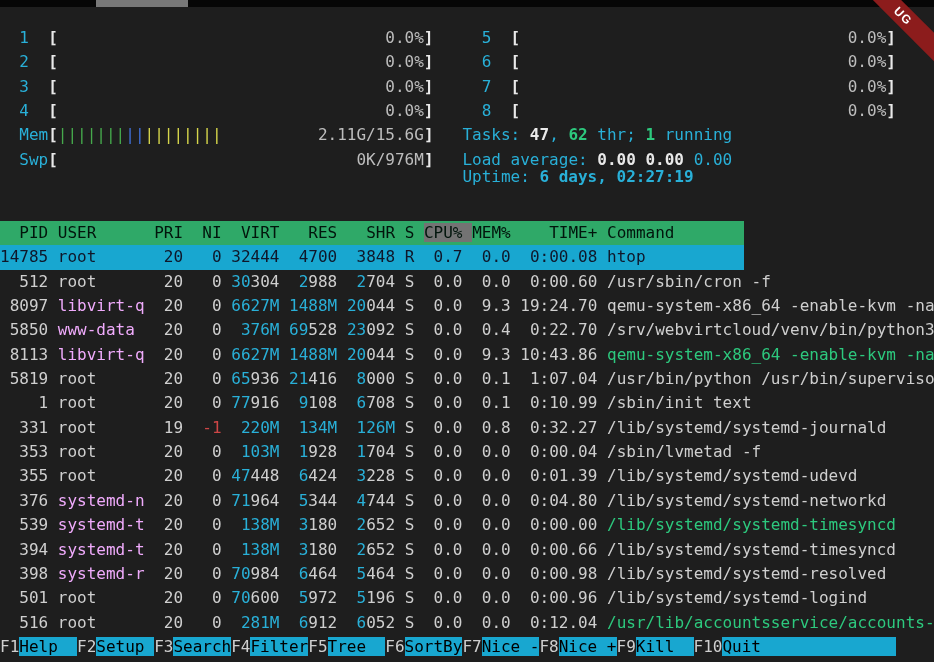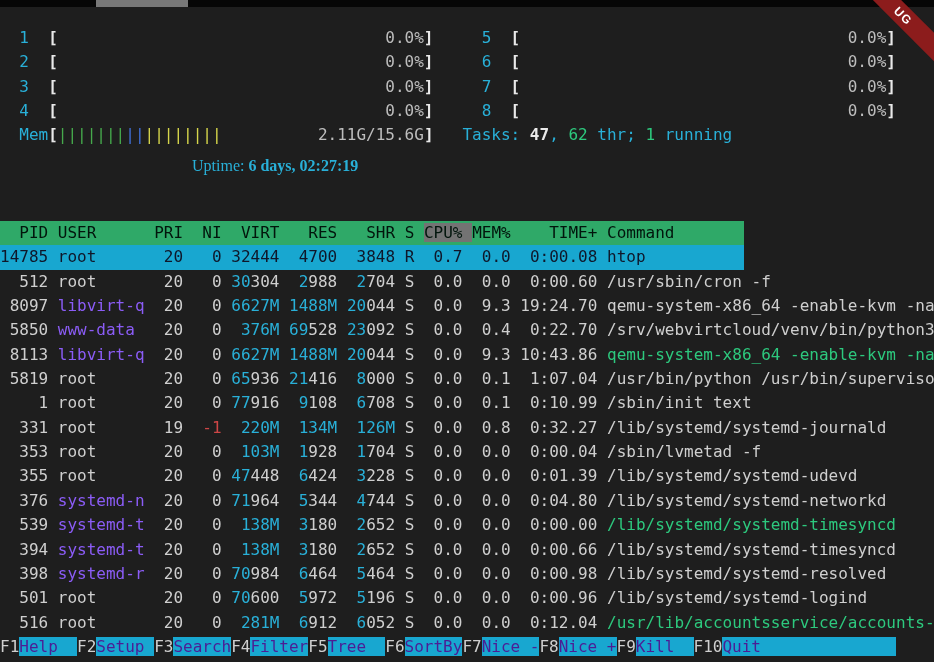--- a/index.html
+++ b/index.html
@@ -11,49 +11,50 @@
   .ribbon{position:absolute;top:6px;right:-34px;width:130px;height:20px;background:#8c1c1c;
           transform:rotate(45deg);color:#fff;font-family:"Liberation Sans",sans-serif;
           font-size:12px;font-weight:bold;text-align:center;line-height:20px;letter-spacing:1px;z-index:4}
   .terminal{position:absolute;top:26px;left:0;width:934px;height:636px}
   .line{position:absolute;left:0;width:744px;height:24.36px;line-height:24.36px;white-space:pre;color:#cfcfcf}
   .fg{color:#cfcfcf}
   .dim{color:#bdbdbd}
   .cyan{color:#29b0d8}
   .cyanb{color:#29b0d8;font-weight:bold}
   .green{color:#2dc97e}
-  .greenb{color:#2dc97e;font-weight:normal}
-  .gray{color:#8b5cf6}
+  .greenb{color:#2dc97e;font-weight:bold}
+  .gray{color:#f0abfc}
   .red{color:#cd4646}
   .wb{color:#e9e9e9;font-weight:bold}
   .p-g{color:#46a94c}
   .p-b{color:#3f6fd8}
   .p-y{color:#d6d64b}
   .hdr{background:#2fa968}
   .hb{color:#02150c}
   .sort{background:#737373}
   .selrow{background:#18a7d0}
   .sel{color:#0f172a}
-  .fk{background:#18a7d0;color:#4c1d95}
+  .fk{background:#18a7d0;color:#000000}
 </style>
 </head>
 <body>
 
 <div class="screen">
   <div class="topbar">
     <div class="tabstub"></div>
   </div>
   <div class="ribbon">UG</div>
   <div class="terminal" id="terminal">
       <div class="line" style="top: 0px;"><span>  </span><span class="cyan">1</span><span>  </span><span class="wb">[</span><span class="dim">                                  0.0%</span><span class="wb">]</span><span>   </span><span>  </span><span class="cyan">5</span><span>  </span><span class="wb">[</span><span class="dim">                                  0.0%</span><span class="wb">]</span></div>
       <div class="line" style="top: 24.36px;"><span>  </span><span class="cyan">2</span><span>  </span><span class="wb">[</span><span class="dim">                                  0.0%</span><span class="wb">]</span><span>   </span><span>  </span><span class="cyan">6</span><span>  </span><span class="wb">[</span><span class="dim">                                  0.0%</span><span class="wb">]</span></div>
       <div class="line" style="top: 48.72px;"><span>  </span><span class="cyan">3</span><span>  </span><span class="wb">[</span><span class="dim">                                  0.0%</span><span class="wb">]</span><span>   </span><span>  </span><span class="cyan">7</span><span>  </span><span class="wb">[</span><span class="dim">                                  0.0%</span><span class="wb">]</span></div>
       <div class="line" style="top: 73.08px;"><span>  </span><span class="cyan">4</span><span>  </span><span class="wb">[</span><span class="dim">                                  0.0%</span><span class="wb">]</span><span>   </span><span>  </span><span class="cyan">8</span><span>  </span><span class="wb">[</span><span class="dim">                                  0.0%</span><span class="wb">]</span></div>
       <div class="line" style="top: 97.44px;"><span>  </span><span class="cyan">Mem</span><span class="wb">[</span><span class="p-g">|||||||</span><span class="p-b">||</span><span class="p-y">||||||||</span><span>          </span><span class="dim">2.11G/15.6G</span><span class="wb">]</span><span>   </span><span class="cyan">Tasks: </span><span class="wb">47</span><span class="cyan">, </span><span class="greenb">62</span><span class="cyan"> thr; </span><span class="greenb">1</span><span class="cyan"> running</span></div>
-      <div class="line" style="top: 128px; font-family: Liberation Serif, serif;"><span>                                                </span><span class="cyan">Uptime: </span><span class="cyanb">6 days, 02:27:19</span></div>
+      <div class="line" style="top: 121.8px;"><span>  </span><span class="cyan">Swp</span><span class="wb">[</span><span>                               </span><span class="dim">0K/976M</span><span class="wb">]</span><span>   </span><span class="cyan">Load average: </span><span class="wb">0.00</span><span> </span><span class="wb">0.00</span><span> </span><span class="cyan">0.00</span></div>
+      <div class="line" style="top: 139px;"><span>                                                </span><span class="cyan">Uptime: </span><span class="cyanb">6 days, 02:27:19</span></div>
       <div class="line hdr" style="top: 194.88px;"><span class="hb">  PID</span><span class="hb"> </span><span class="hb">USER     </span><span class="hb"> </span><span class="hb">PRI</span><span class="hb"> </span><span class="hb"> NI</span><span class="hb"> </span><span class="hb"> VIRT</span><span class="hb"> </span><span class="hb">  RES</span><span class="hb"> </span><span class="hb">  SHR</span><span class="hb"> </span><span class="hb">S</span><span class="hb"> </span><span class="hb sort">CPU% </span><span class="hb">MEM%</span><span class="hb"> </span><span class="hb">   TIME+</span><span class="hb"> </span><span class="hb">Command</span><span class="hb">                           </span></div>
       <div class="line selrow" style="top: 219.24px;"><span class="sel">14785</span><span class="sel"> </span><span class="sel">root     </span><span class="sel"> </span><span class="sel"> 20</span><span class="sel"> </span><span class="sel">  0</span><span class="sel"> </span><span class="sel">32444</span><span class="sel"> </span><span class="sel"> 4700</span><span class="sel"> </span><span class="sel"> 3848</span><span class="sel"> </span><span class="sel">R</span><span class="sel"> </span><span class="sel"> 0.7</span><span class="sel"> </span><span class="sel"> 0.0</span><span class="sel"> </span><span class="sel"> 0:00.08</span><span class="sel"> </span><span class="sel">htop</span></div>
       <div class="line" style="top: 243.6px;"><span class="fg">  512</span><span class="fg"> </span><span class="fg">root     </span><span class="fg"> </span><span class="fg"> 20</span><span class="fg"> </span><span class="fg">  0</span><span class="fg"> </span><span class="cyan">30</span><span class="fg">304</span><span class="fg"> </span><span class="cyan"> 2</span><span class="fg">988</span><span class="fg"> </span><span class="cyan"> 2</span><span class="fg">704</span><span class="fg"> </span><span class="fg">S</span><span class="fg"> </span><span class="fg"> 0.0</span><span class="fg"> </span><span class="fg"> 0.0</span><span class="fg"> </span><span class="fg"> 0:00.60</span><span class="fg"> </span><span class="fg">/usr/sbin/cron -f</span></div>
       <div class="line" style="top: 267.96px;"><span class="fg"> 8097</span><span class="fg"> </span><span class="gray">libvirt-q</span><span class="fg"> </span><span class="fg"> 20</span><span class="fg"> </span><span class="fg">  0</span><span class="fg"> </span><span class="cyan">6627M</span><span class="fg"> </span><span class="cyan">1488M</span><span class="fg"> </span><span class="cyan">20</span><span class="fg">044</span><span class="fg"> </span><span class="fg">S</span><span class="fg"> </span><span class="fg"> 0.0</span><span class="fg"> </span><span class="fg"> 9.3</span><span class="fg"> </span><span class="fg">19:24.70</span><span class="fg"> </span><span class="fg">qemu-system-x86_64 -enable-kvm -na</span></div>
       <div class="line" style="top: 292.32px;"><span class="fg"> 5850</span><span class="fg"> </span><span class="gray">www-data </span><span class="fg"> </span><span class="fg"> 20</span><span class="fg"> </span><span class="fg">  0</span><span class="fg"> </span><span class="cyan"> 376M</span><span class="fg"> </span><span class="cyan">69</span><span class="fg">528</span><span class="fg"> </span><span class="cyan">23</span><span class="fg">092</span><span class="fg"> </span><span class="fg">S</span><span class="fg"> </span><span class="fg"> 0.0</span><span class="fg"> </span><span class="fg"> 0.4</span><span class="fg"> </span><span class="fg"> 0:22.70</span><span class="fg"> </span><span class="fg">/srv/webvirtcloud/venv/bin/python3</span></div>
       <div class="line" style="top: 316.68px;"><span class="fg"> 8113</span><span class="fg"> </span><span class="gray">libvirt-q</span><span class="fg"> </span><span class="fg"> 20</span><span class="fg"> </span><span class="fg">  0</span><span class="fg"> </span><span class="cyan">6627M</span><span class="fg"> </span><span class="cyan">1488M</span><span class="fg"> </span><span class="cyan">20</span><span class="fg">044</span><span class="fg"> </span><span class="fg">S</span><span class="fg"> </span><span class="fg"> 0.0</span><span class="fg"> </span><span class="fg"> 9.3</span><span class="fg"> </span><span class="fg">10:43.86</span><span class="fg"> </span><span class="green">qemu-system-x86_64 -enable-kvm -na</span></div>
       <div class="line" style="top: 341.04px;"><span class="fg"> 5819</span><span class="fg"> </span><span class="fg">root     </span><span class="fg"> </span><span class="fg"> 20</span><span class="fg"> </span><span class="fg">  0</span><span class="fg"> </span><span class="cyan">65</span><span class="fg">936</span><span class="fg"> </span><span class="cyan">21</span><span class="fg">416</span><span class="fg"> </span><span class="cyan"> 8</span><span class="fg">000</span><span class="fg"> </span><span class="fg">S</span><span class="fg"> </span><span class="fg"> 0.0</span><span class="fg"> </span><span class="fg"> 0.1</span><span class="fg"> </span><span class="fg"> 1:07.04</span><span class="fg"> </span><span class="fg">/usr/bin/python /usr/bin/superviso</span></div>
       <div class="line" style="top: 365.4px;"><span class="fg">    1</span><span class="fg"> </span><span class="fg">root     </span><span class="fg"> </span><span class="fg"> 20</span><span class="fg"> </span><span class="fg">  0</span><span class="fg"> </span><span class="cyan">77</span><span class="fg">916</span><span class="fg"> </span><span class="cyan"> 9</span><span class="fg">108</span><span class="fg"> </span><span class="cyan"> 6</span><span class="fg">708</span><span class="fg"> </span><span class="fg">S</span><span class="fg"> </span><span class="fg"> 0.0</span><span class="fg"> </span><span class="fg"> 0.1</span><span class="fg"> </span><span class="fg"> 0:10.99</span><span class="fg"> </span><span class="fg">/sbin/init text</span></div>
       <div class="line" style="top: 389.76px;"><span class="fg">  331</span><span class="fg"> </span><span class="fg">root     </span><span class="fg"> </span><span class="fg"> 19</span><span class="fg"> </span><span class="red"> -1</span><span class="fg"> </span><span class="cyan"> 220M</span><span class="fg"> </span><span class="cyan"> 134M</span><span class="fg"> </span><span class="cyan"> 126M</span><span class="fg"> </span><span class="fg">S</span><span class="fg"> </span><span class="fg"> 0.0</span><span class="fg"> </span><span class="fg"> 0.8</span><span class="fg"> </span><span class="fg"> 0:32.27</span><span class="fg"> </span><span class="fg">/lib/systemd/systemd-journald</span></div>
       <div class="line" style="top: 414.12px;"><span class="fg">  353</span><span class="fg"> </span><span class="fg">root     </span><span class="fg"> </span><span class="fg"> 20</span><span class="fg"> </span><span class="fg">  0</span><span class="fg"> </span><span class="cyan"> 103M</span><span class="fg"> </span><span class="cyan"> 1</span><span class="fg">928</span><span class="fg"> </span><span class="cyan"> 1</span><span class="fg">704</span><span class="fg"> </span><span class="fg">S</span><span class="fg"> </span><span class="fg"> 0.0</span><span class="fg"> </span><span class="fg"> 0.0</span><span class="fg"> </span><span class="fg"> 0:00.04</span><span class="fg"> </span><span class="fg">/sbin/lvmetad -f</span></div>

